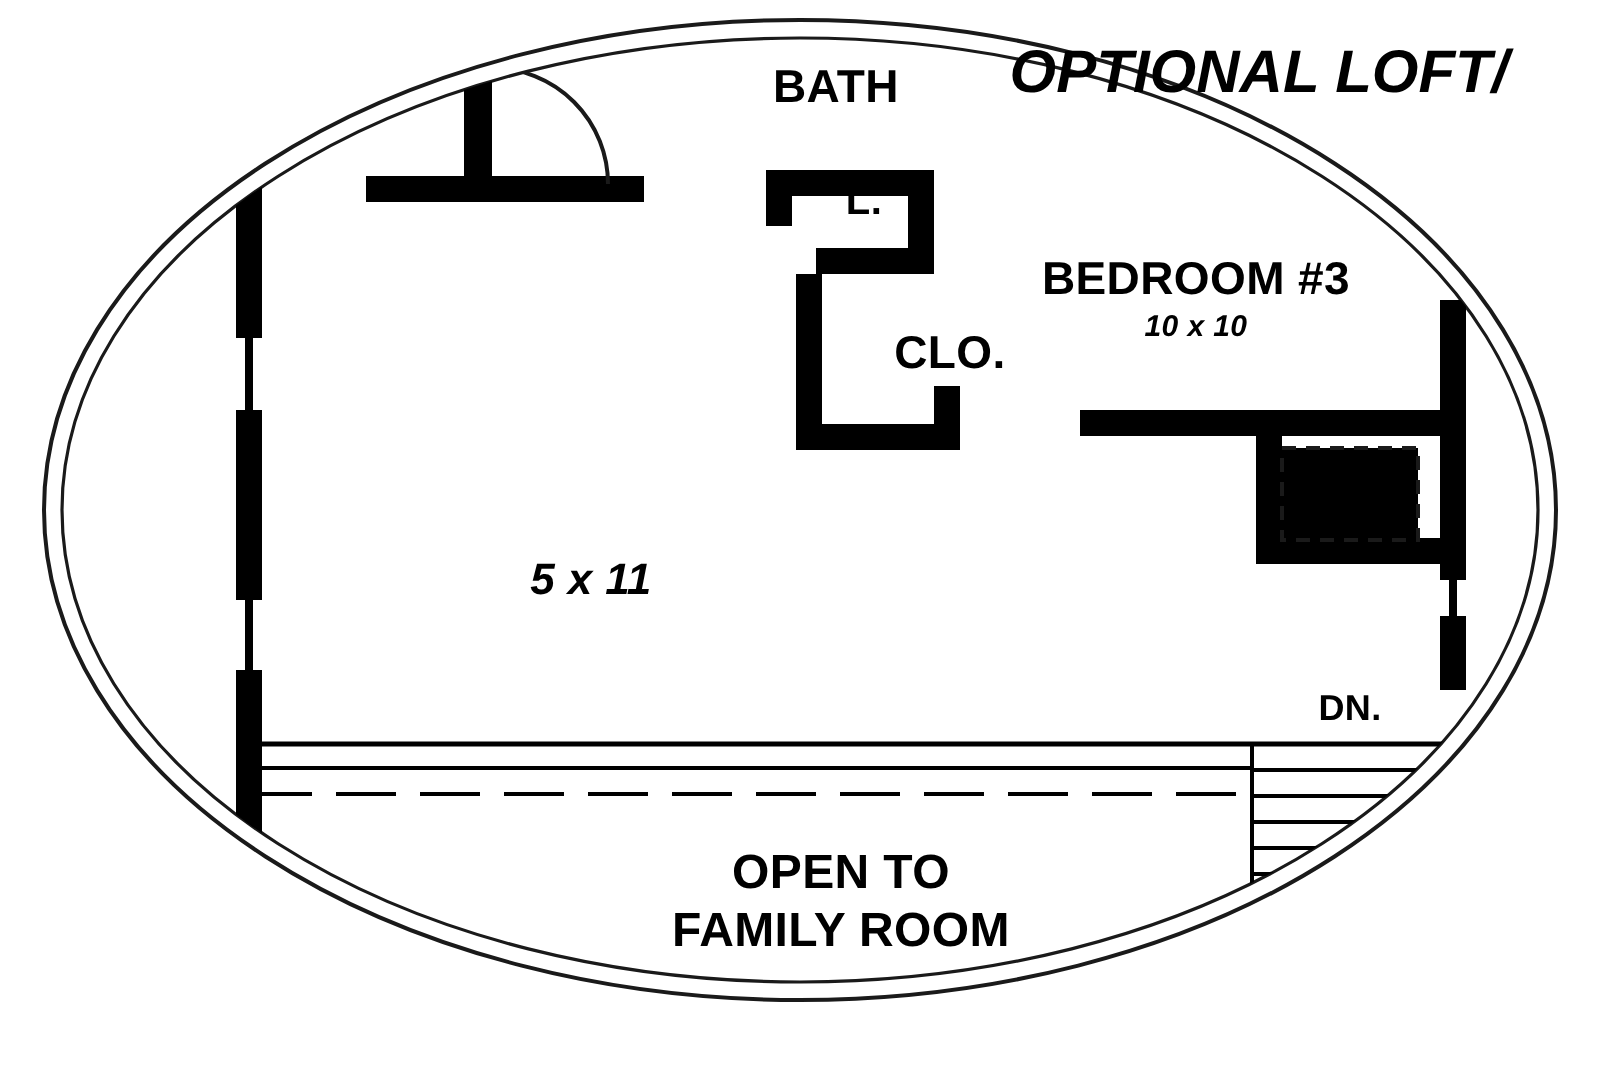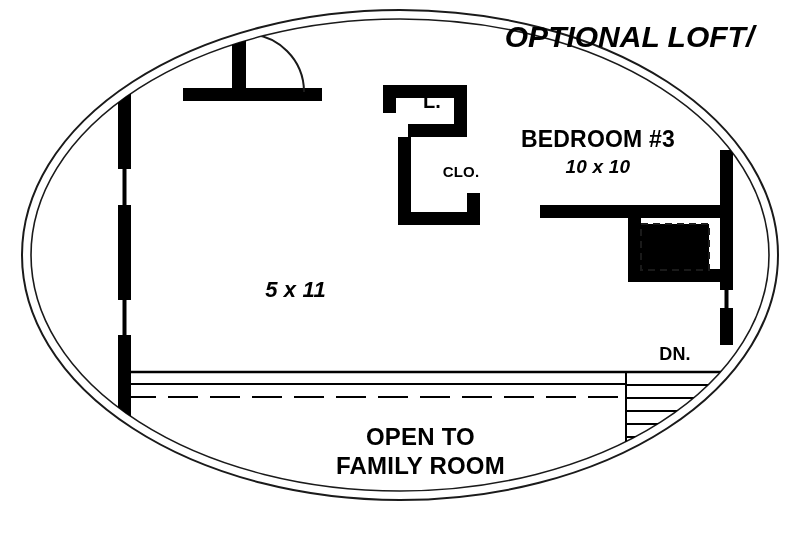--- a/index.html
+++ b/index.html
@@ -92,28 +92,29 @@
       <line x1="626" y1="424" x2="718" y2="424" stroke-width="2"></line>
       <line x1="626" y1="437" x2="718" y2="437" stroke-width="2"></line>
       <line x1="626" y1="450" x2="718" y2="450" stroke-width="2"></line>
     </g>
   </svg>
 
   <div class="title-block">
     <div>OPTIONAL LOFT/</div>
   </div>
 
+  <div class="label" style="left:368px; top:31px; width:100px; font-size:23px;">BATH</div>
 
   <div class="label" style="left:404px; top:90px; width:56px; font-size:20px;">L.</div>
 
   <div class="label" style="left:502px; top:127px; width:192px; font-size:23px;">BEDROOM #3</div>
 
-  <div class="label italic" style="left:502px; top:156px; width:192px; font-size:19px;">10 x 10</div>
+  <div class="label italic" style="left:502px; top:156px; width:192px; font-size:15px;">10 x 10</div>
 
-  <div class="label" style="left:422px; top:164px; width:78px; font-size:15px;">CLO.</div>
+  <div class="label" style="left:436px; top:164px; width:78px; font-size:23px;">CLO.</div>
 
 
   <div class="label italic" style="left:203px; top:278px; width:185px; font-size:22px;">5 x 11</div>
 
   <div class="label" style="left:646px; top:236px; width:62px; font-size:20px;">F.</div>
 
   <div class="label" style="left:644px; top:344px; width:62px; font-size:18px;">DN.</div>
 
   <div class="label" style="left:328px; top:453px; width:185px; font-size:24px;">FAMILY ROOM</div>
 

